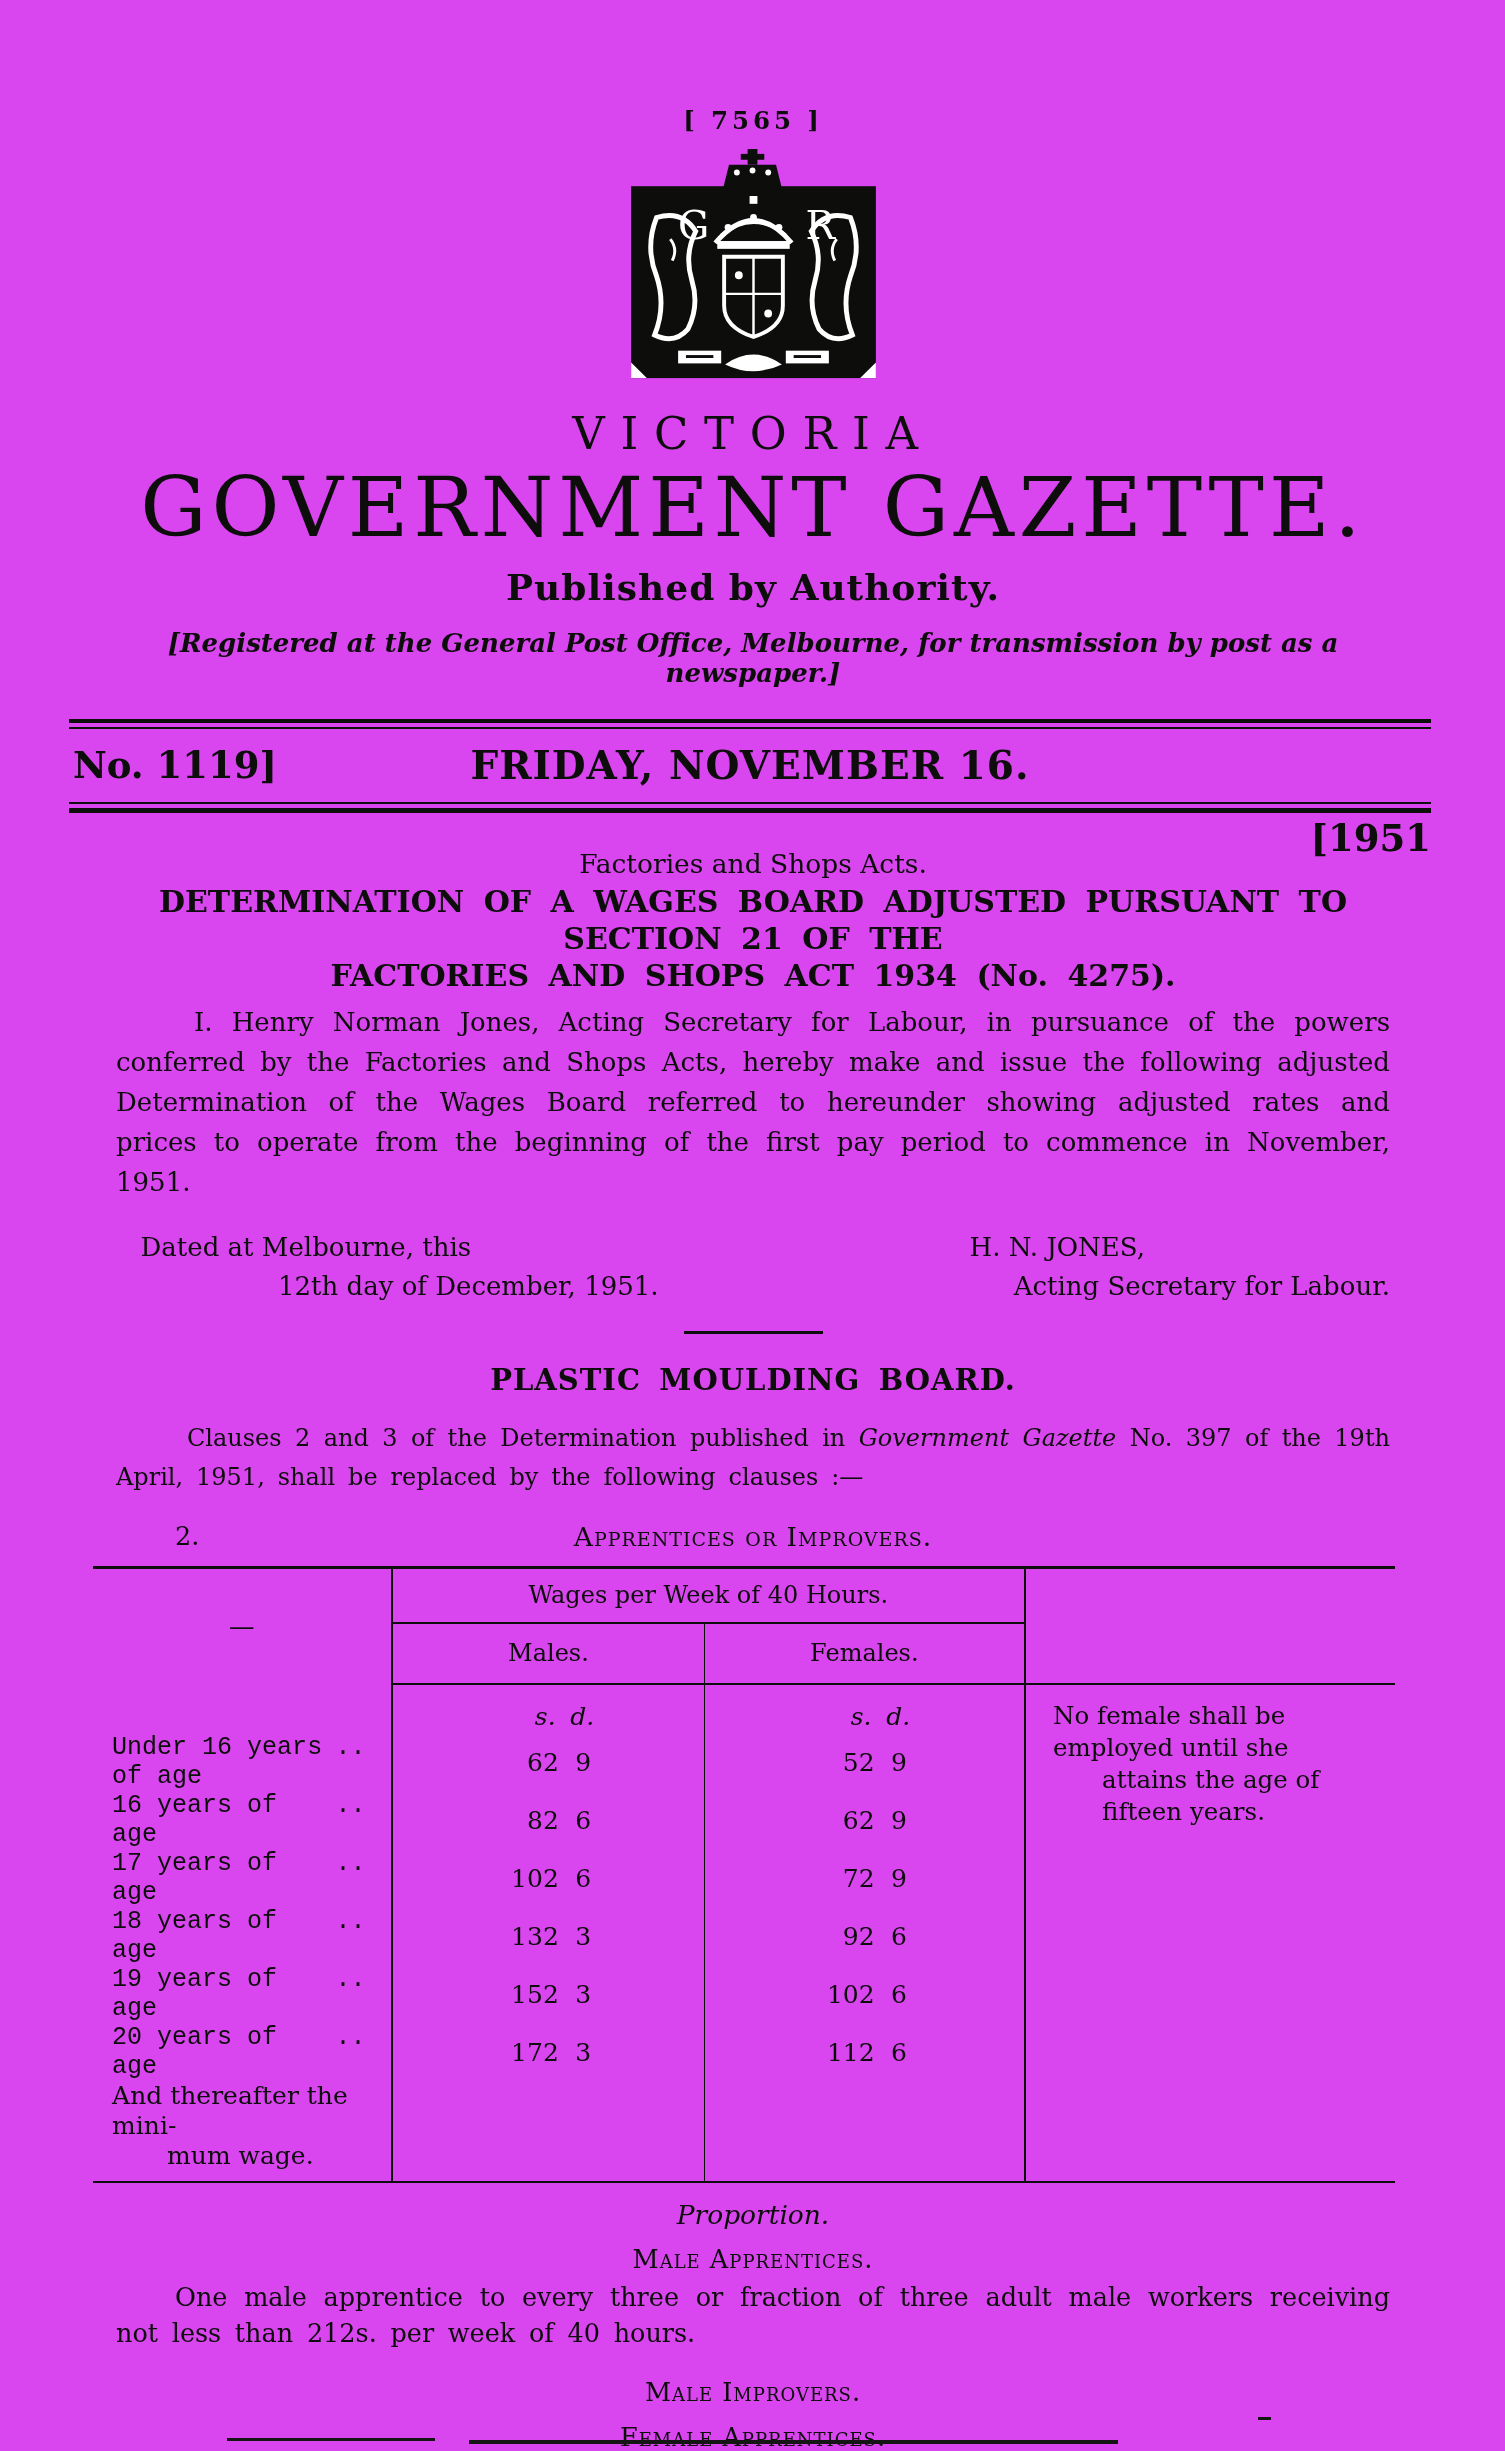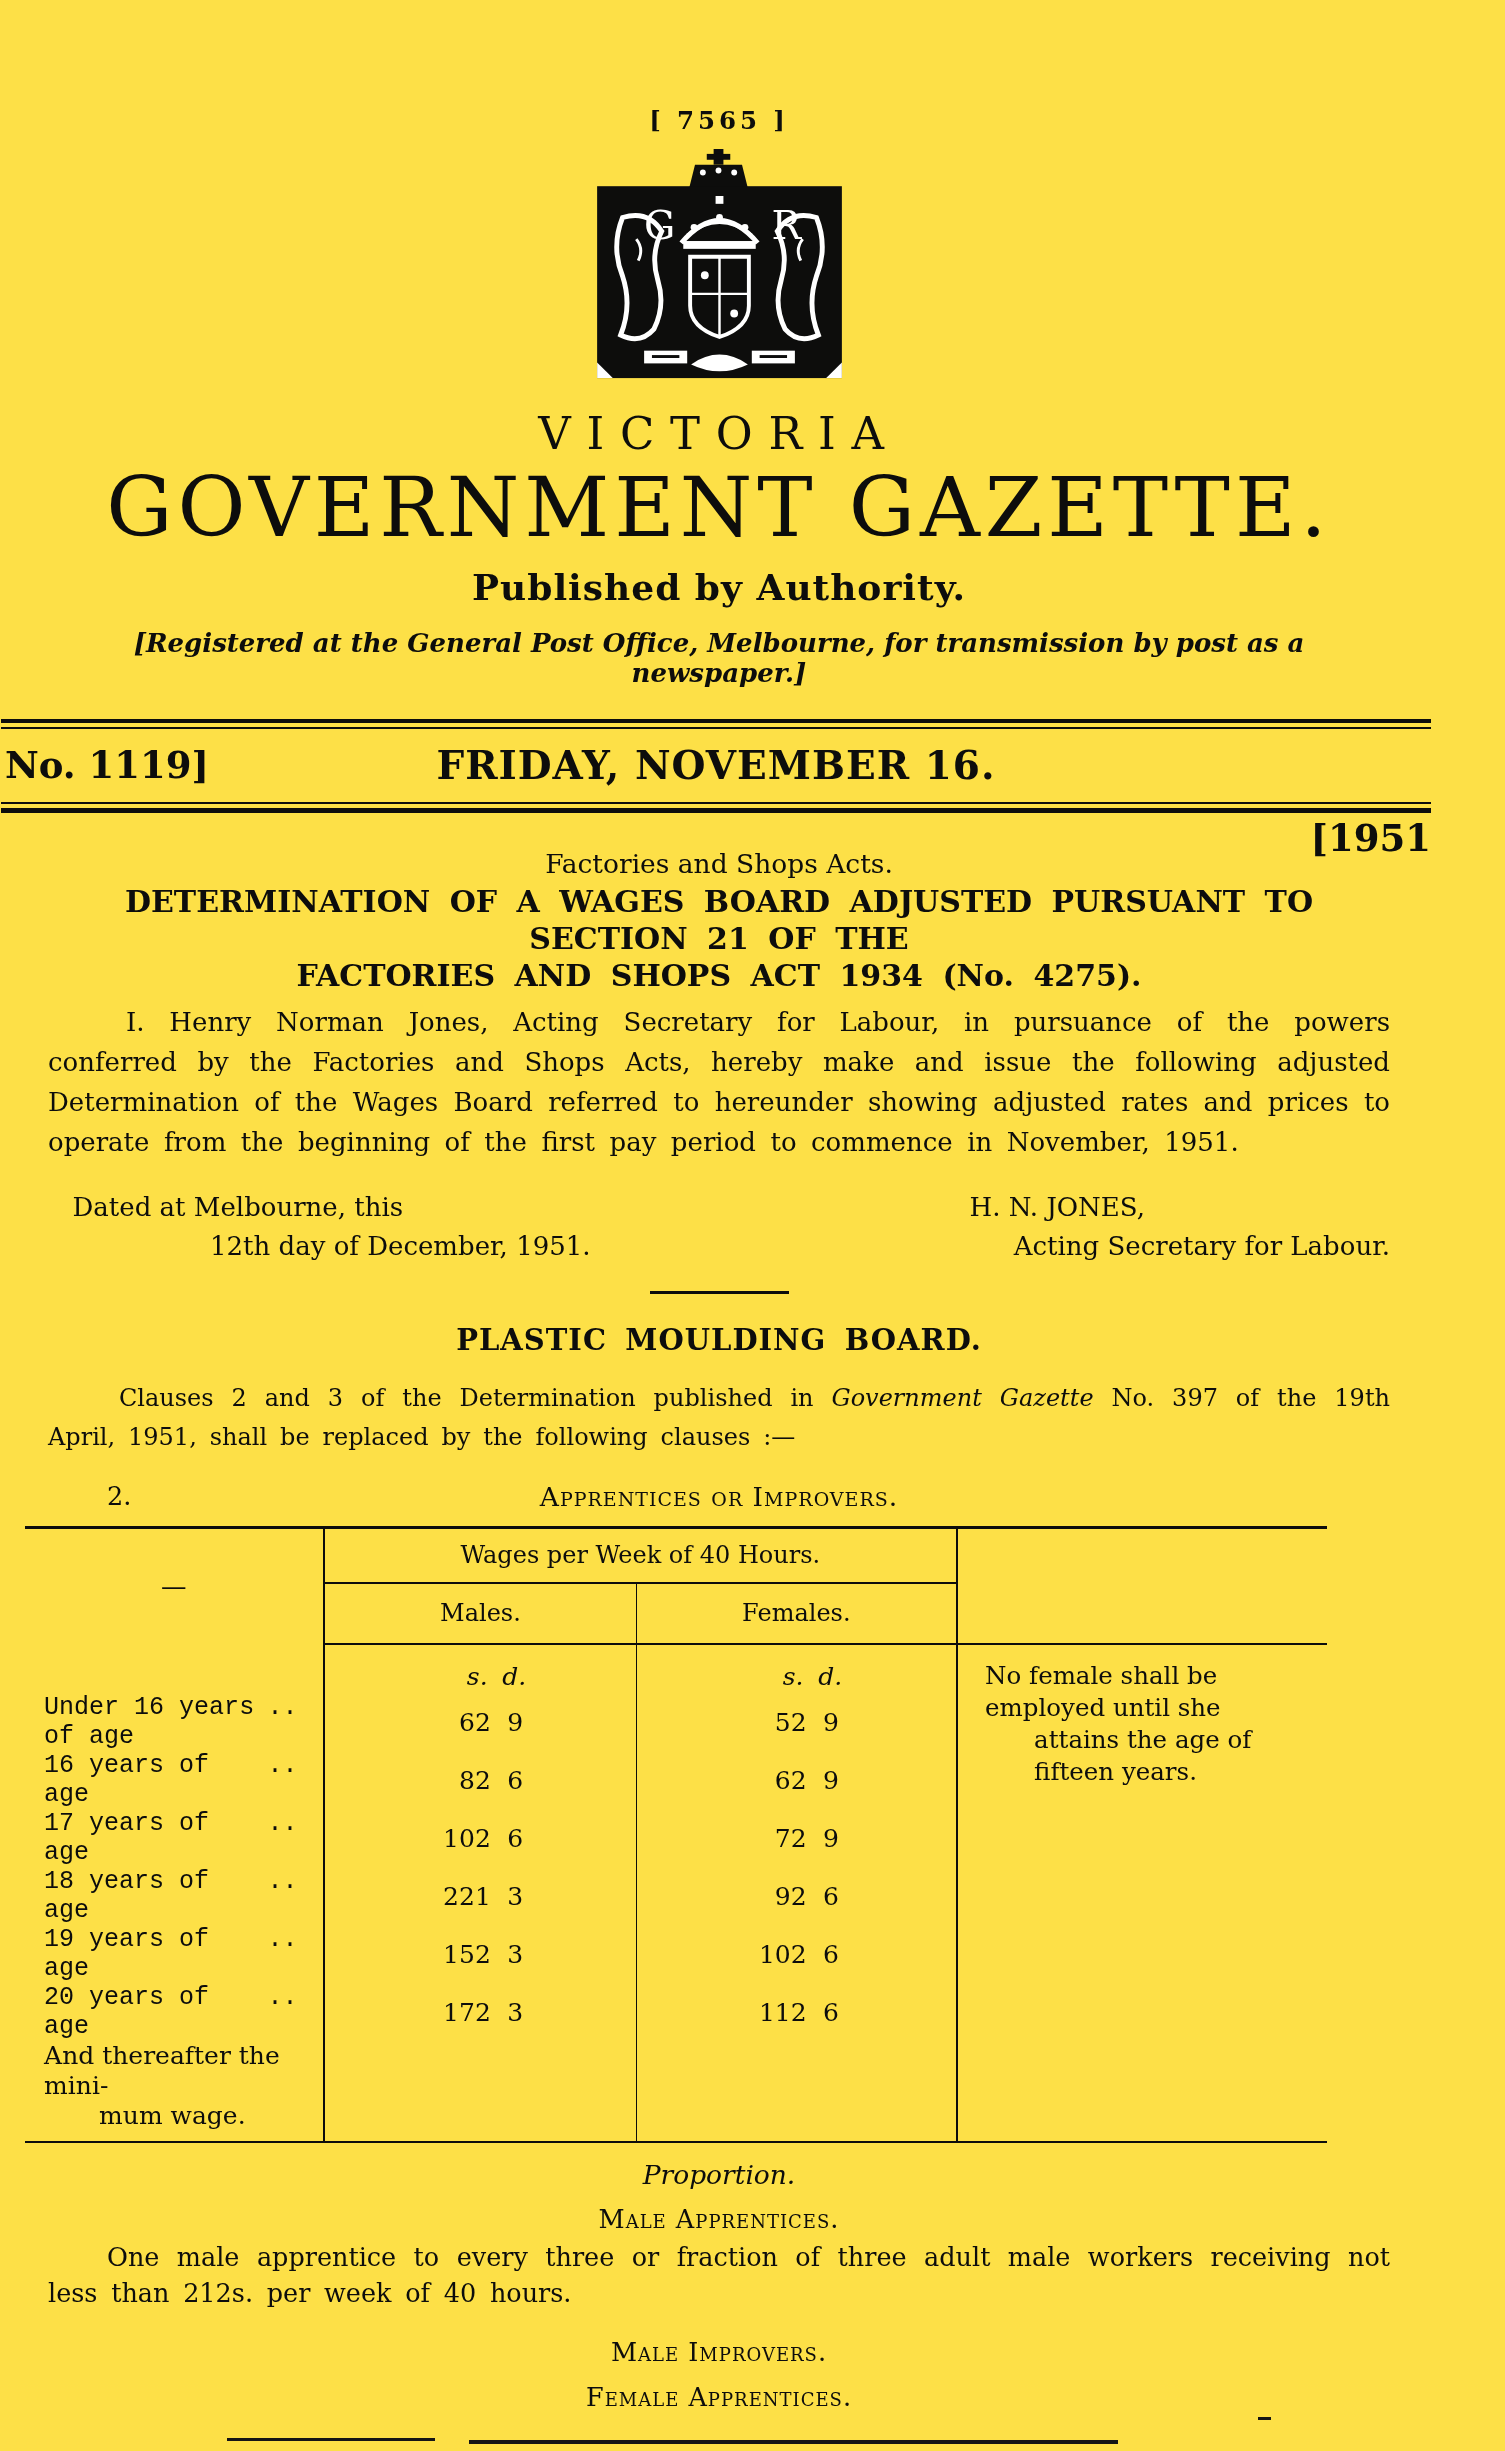--- a/index.html
+++ b/index.html
@@ -1,24 +1,24 @@
 <!DOCTYPE html>
 <html><head>
 <meta charset="utf-8">
 <style>
   html,body{margin:0;padding:0;background:#888;}
   .sheet{
     position:relative;
     width:1506px;height:2451px;
     margin:0 auto;
-    background:#fde047;
+    background:#d946ef;
     color:#0d0d0c;
     font-family:"DejaVu Serif","Liberation Serif",serif;
     box-sizing:border-box;
-    padding:106px 116px 0 48px;
+    padding:106px 116px 0 116px;
     overflow:hidden;
   }
   
   .page-num{font-size:24.5px;font-weight:bold;letter-spacing:3.9px;text-align:center;}
   .arms{width:253px;height:233px;margin:13.7px auto 0;}
   .victoria{margin-top:25.5px;text-align:center;font-size:45px;letter-spacing:15.7px;font-weight:500;}
   .gz-title{margin-top:2px;text-align:center;font-size:83px;line-height:92px;letter-spacing:4.9px;white-space:nowrap;}
   .authority{margin-top:11.8px;text-align:center;font-size:36px;font-weight:bold;letter-spacing:1px;}
   .registered{margin-top:19.6px;text-align:center;font-size:26px;font-weight:bold;font-style:italic;}
   .fullbleed{margin-left:-47px;margin-right:-41px;}
@@ -281,21 +281,21 @@
       </tr>
       <tr class="data">
         <td class="lbl">
             <span class="lbl-flex">
               <span>18 years of age</span>
               <span>..</span>
             </span>
           </td>
         <td class="wage">
             <span class="wv">
-              <span class="sv">221</span>
+              <span class="sv">132</span>
               <span class="dv">3</span>
             </span>
           </td>
         <td class="wage fem">
             <span class="wv">
               <span class="sv">92</span>
               <span class="dv">6</span>
             </span>
           </td>
       </tr>

